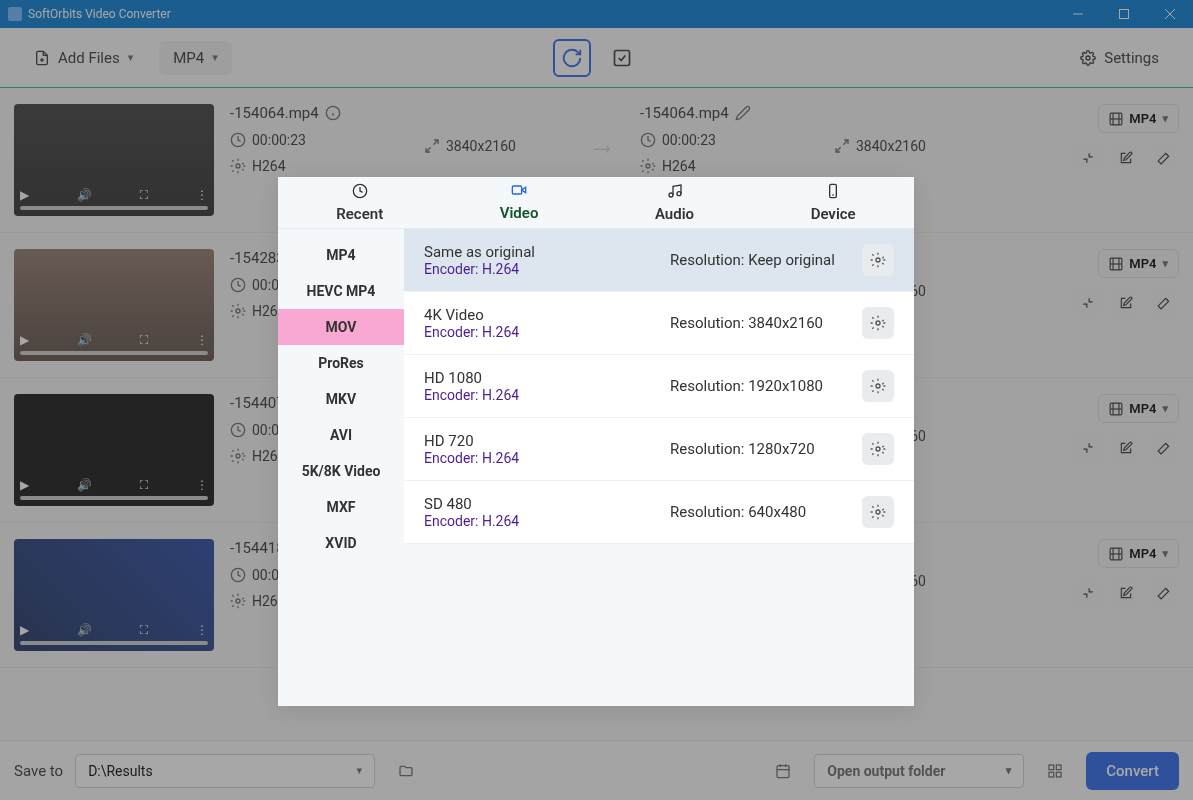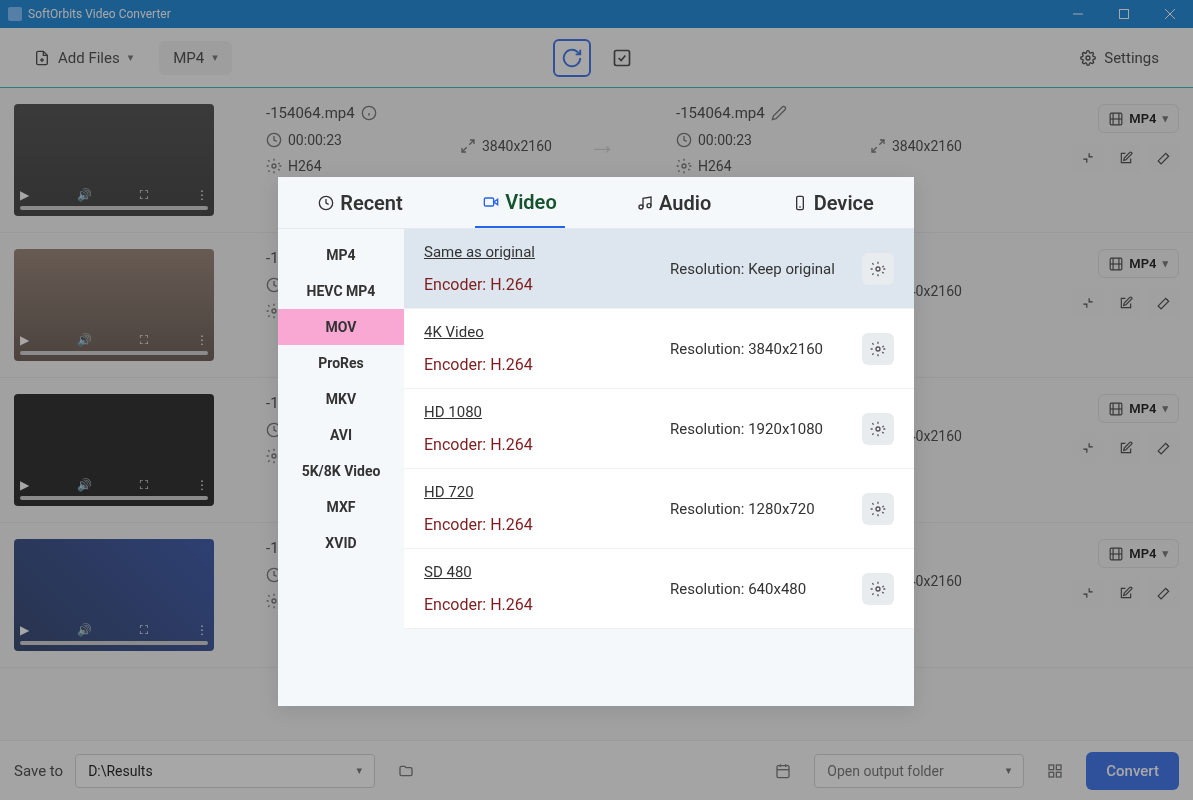--- a/index.html
+++ b/index.html
@@ -29,59 +29,59 @@
 .thumb { width: 200px; height: 112px; background: #333; border-radius: 4px; position: relative; display: flex; flex-direction: column; justify-content: flex-end; padding: 6px; }
 .thumb1 { background: linear-gradient(#3a3a3a, #2a2a2a); }
 .thumb2 { background: linear-gradient(#8b7566, #5a4a42); }
 .thumb3 { background: #0f0f0f; }
 .thumb4 { background: linear-gradient(45deg, #1a2d5c, #2344a0); }
 .thumb-controls { display: flex; align-items: center; justify-content: space-between; gap: 8px; color: white; margin-bottom: 4px; }
 .thumb-controls span { font-size: 12px; }
 .prog-bar { height: 4px; background: #ccc; border-radius: 2px; width: 100%; }
 .file-meta { flex: 1; display: flex; gap: 24px; }
 .src-col, .dst-col { display: flex; flex-direction: column; gap: 10px; font-size: 14px; color: #333; }
-.meta-line { display: flex; align-items: center; gap: 6px; margin-left: 36px; }
+.meta-line { display: flex; align-items: center; gap: 6px; }
 .meta-line.name { font-size: 15px; }
 .arrow-col { display: flex; align-items: flex-start; padding-top: 24px; }
 .arrow { font-size: 28px; color: #ccc; }
 .actions-col { display: flex; flex-direction: column; gap: 10px; align-items: flex-end; }
 .format-badge { background: #f2f2f2; border: 1px solid #ddd; border-radius: 6px; padding: 6px 10px; display: flex; align-items: center; gap: 6px; font-size: 13px; font-weight: 600; cursor: pointer; }
 .icon-row { display: flex; gap: 8px; }
 .small-icon-btn { width: 30px; height: 30px; background: #f2f2f2; border-radius: 4px; display: flex; align-items: center; justify-content: center; cursor: pointer; }
 .ico { width: 16px; height: 16px; }
 
 
 .bottom-bar { position: absolute; bottom: 0; left: 0; right: 0; height: 60px; background: #fafafa; border-top: 1px solid #e5e5e5; display: flex; align-items: center; padding: 0 14px; gap: 12px; }
 .save-label { font-size: 15px; color: #333; }
 .path-input { flex: 1; max-width: 300px; padding: 8px 12px; border: 1px solid #d0d0d0; border-radius: 4px; font-size: 14px; background: white; display: flex; align-items: center; justify-content: space-between; }
-.open-folder { padding: 8px 12px; border: 1px solid #d0d0d0; border-radius: 4px; font-size: 14px; color: #666; background: white; display: flex; align-items: center; gap: 4px; min-width: 210px; justify-content: space-between; }
+.open-folder { padding: 8px 12px; border: 1px solid #d0d0d0; border-radius: 4px; font-size: 14px; color: #666; background: white; display: flex; align-items: center; gap: 4px; min-width: 210px; justify-content: space-between; font-weight: bold; }
 .convert-btn { background: #2563eb; color: white; padding: 10px 20px; border-radius: 6px; font-size: 15px; font-weight: 500; cursor: pointer; }
 .spacer { flex: 1; }
 
 
 .overlay { position: absolute; top: 0; left: 0; right: 0; bottom: 0; background: rgba(60,60,60,0.45); z-index: 10; }
 
 
 .modal { position: absolute; top: 177px; left: 278px; width: 636px; height: 529px; background: #f5f8fb; z-index: 20; display: flex; flex-direction: column; box-shadow: 0 4px 20px rgba(0,0,0,0.1); }
 .modal-tabs { display: flex; justify-content: space-around; align-items: center; height: 52px; border-bottom: 1px solid #e5e9ed; }
-.modal-tab { display: flex; align-items: center; gap: 6px; font-size: 20px; font-weight: 600; color: #333; cursor: pointer; padding: 12px 8px; }
+.modal-tab { display: flex; align-items: center; gap: 6px; font-size: 15px; font-weight: 600; color: #333; cursor: pointer; padding: 12px 8px; flex-direction: column; }
 .modal-tab.active { color: #14532d; border-bottom: 2px solid #2563eb; }
 .modal-body { flex: 1; display: flex; overflow: hidden; }
 .fmt-sidebar { width: 126px; overflow-y: auto; padding: 8px 0; }
 .fmt-sidebar::-webkit-scrollbar { width: 4px; }
 .fmt-sidebar::-webkit-scrollbar-thumb { background: #2563eb; border-radius: 2px; }
 .fmt-item { padding: 10px 12px; font-size: 14px; font-weight: 700; color: #333; text-align: center; cursor: pointer; }
 .fmt-item.selected { background: #f9a8d4; }
 .preset-list { flex: 1; overflow-y: auto; }
 .preset-row { display: flex; align-items: center; padding: 14px 20px; border-bottom: 1px solid #eef1f4; gap: 12px; cursor: pointer; }
 .preset-row.selected { background: #dde6ef; }
 .preset-row.white { background: white; }
 .preset-info { flex: 1; }
-.preset-title { font-size: 15px; color: #333; text-decoration: underline; }
-.preset-sub { font-size: 16px; color: #7f1d1d; margin-top: 14px; }
+.preset-title { font-size: 15px; color: #333; }
+.preset-sub { font-size: 14px; color: #4c1d95; margin-top: 0; }
 .preset-res { font-size: 15px; color: #333; min-width: 180px; }
 .preset-gear { width: 32px; height: 32px; background: #e8ecef; border-radius: 6px; display: flex; align-items: center; justify-content: center; cursor: pointer; }
 
 svg { display: block; }
 </style>
 </head>
 <body>
 
 <div class="title-bar">
   <div class="title-left">

